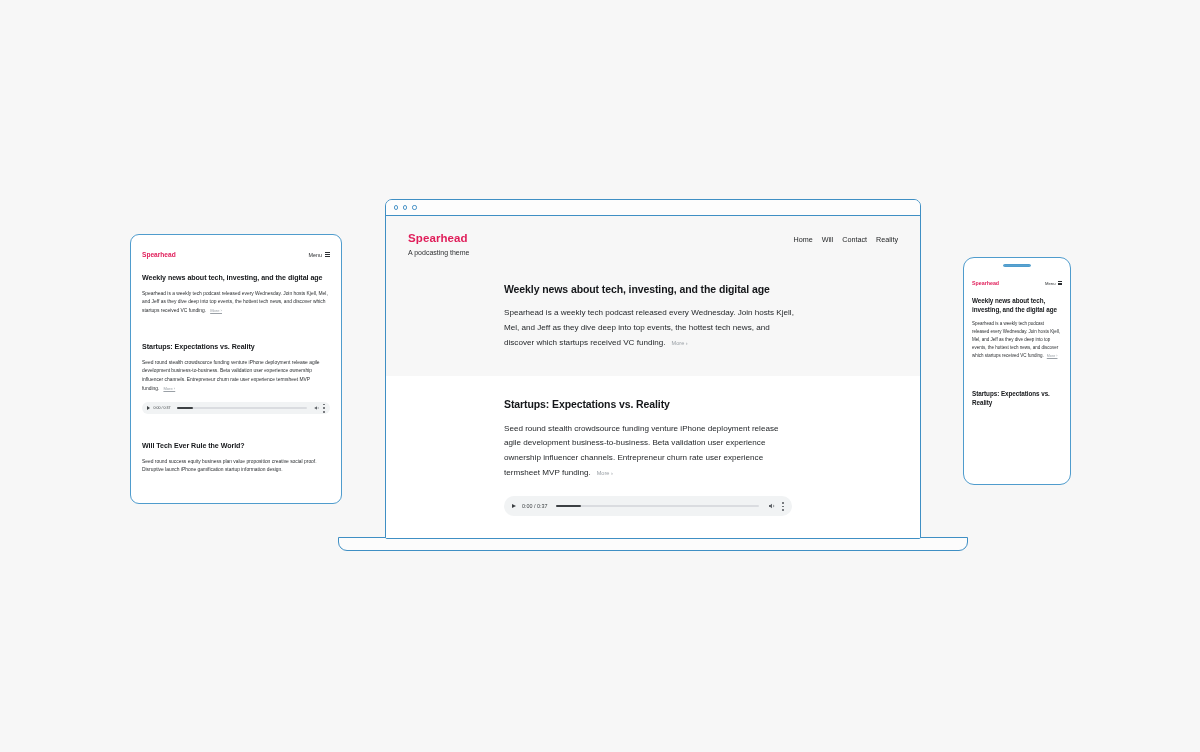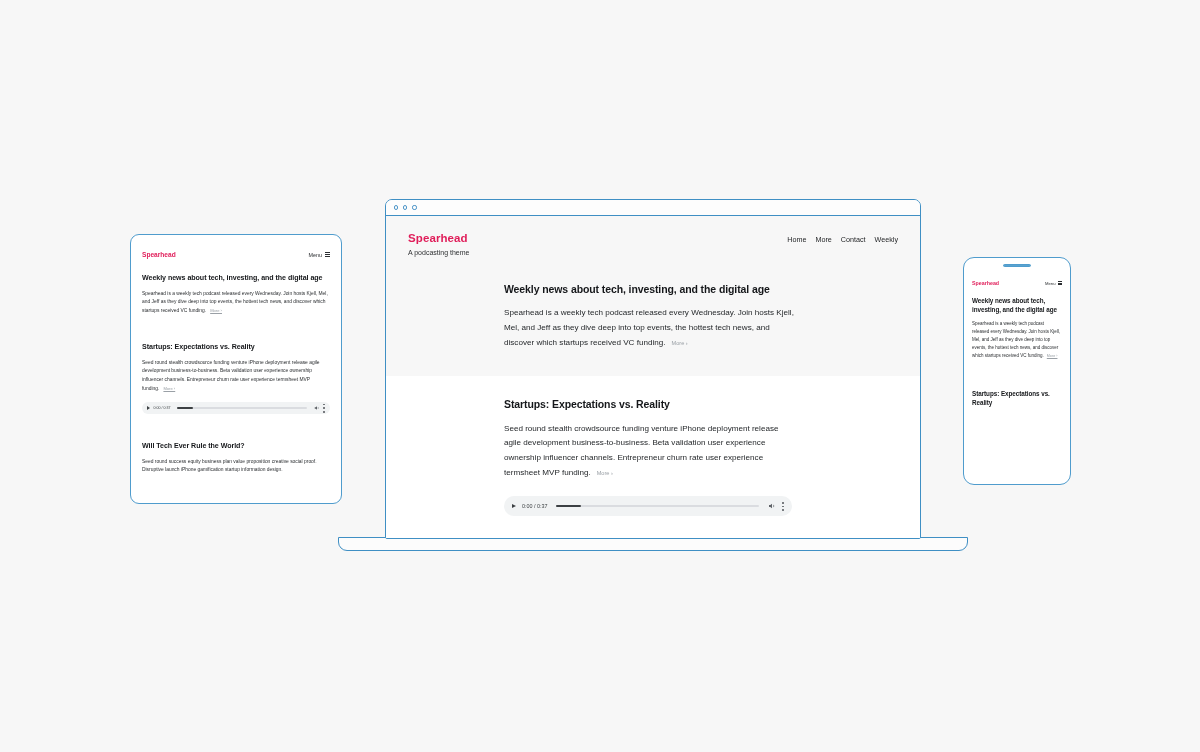--- a/index.html
+++ b/index.html
@@ -340,23 +340,23 @@
         <span class="dot"></span>
       </div>
       <div class="site">
         <div class="d-header">
           <div>
             <div class="brand">Spearhead</div>
             <div class="tagline">A podcasting theme</div>
           </div>
           <nav class="d-nav">
             <a href="#">Home</a>
-            <a href="#">More</a>
+            <a href="#">Will</a>
             <a href="#">Contact</a>
-            <a href="#">Weekly</a>
+            <a href="#">Reality</a>
           </nav>
         </div>
 
         <div class="hero">
           <h1 class="post-title">Weekly news about tech, investing, and the digital age</h1>
           <p class="post-body"><span>Spearhead is a weekly tech podcast released every Wednesday. Join hosts Kjell, Mel, and Jeff as they dive deep into top events, the hottest tech news, and discover which startups received VC funding.</span><a class="more" href="#">More ›</a></p>
         </div>
 
         <div class="d-section">
           <h2 class="post-title">Startups: Expectations vs. Reality</h2>

